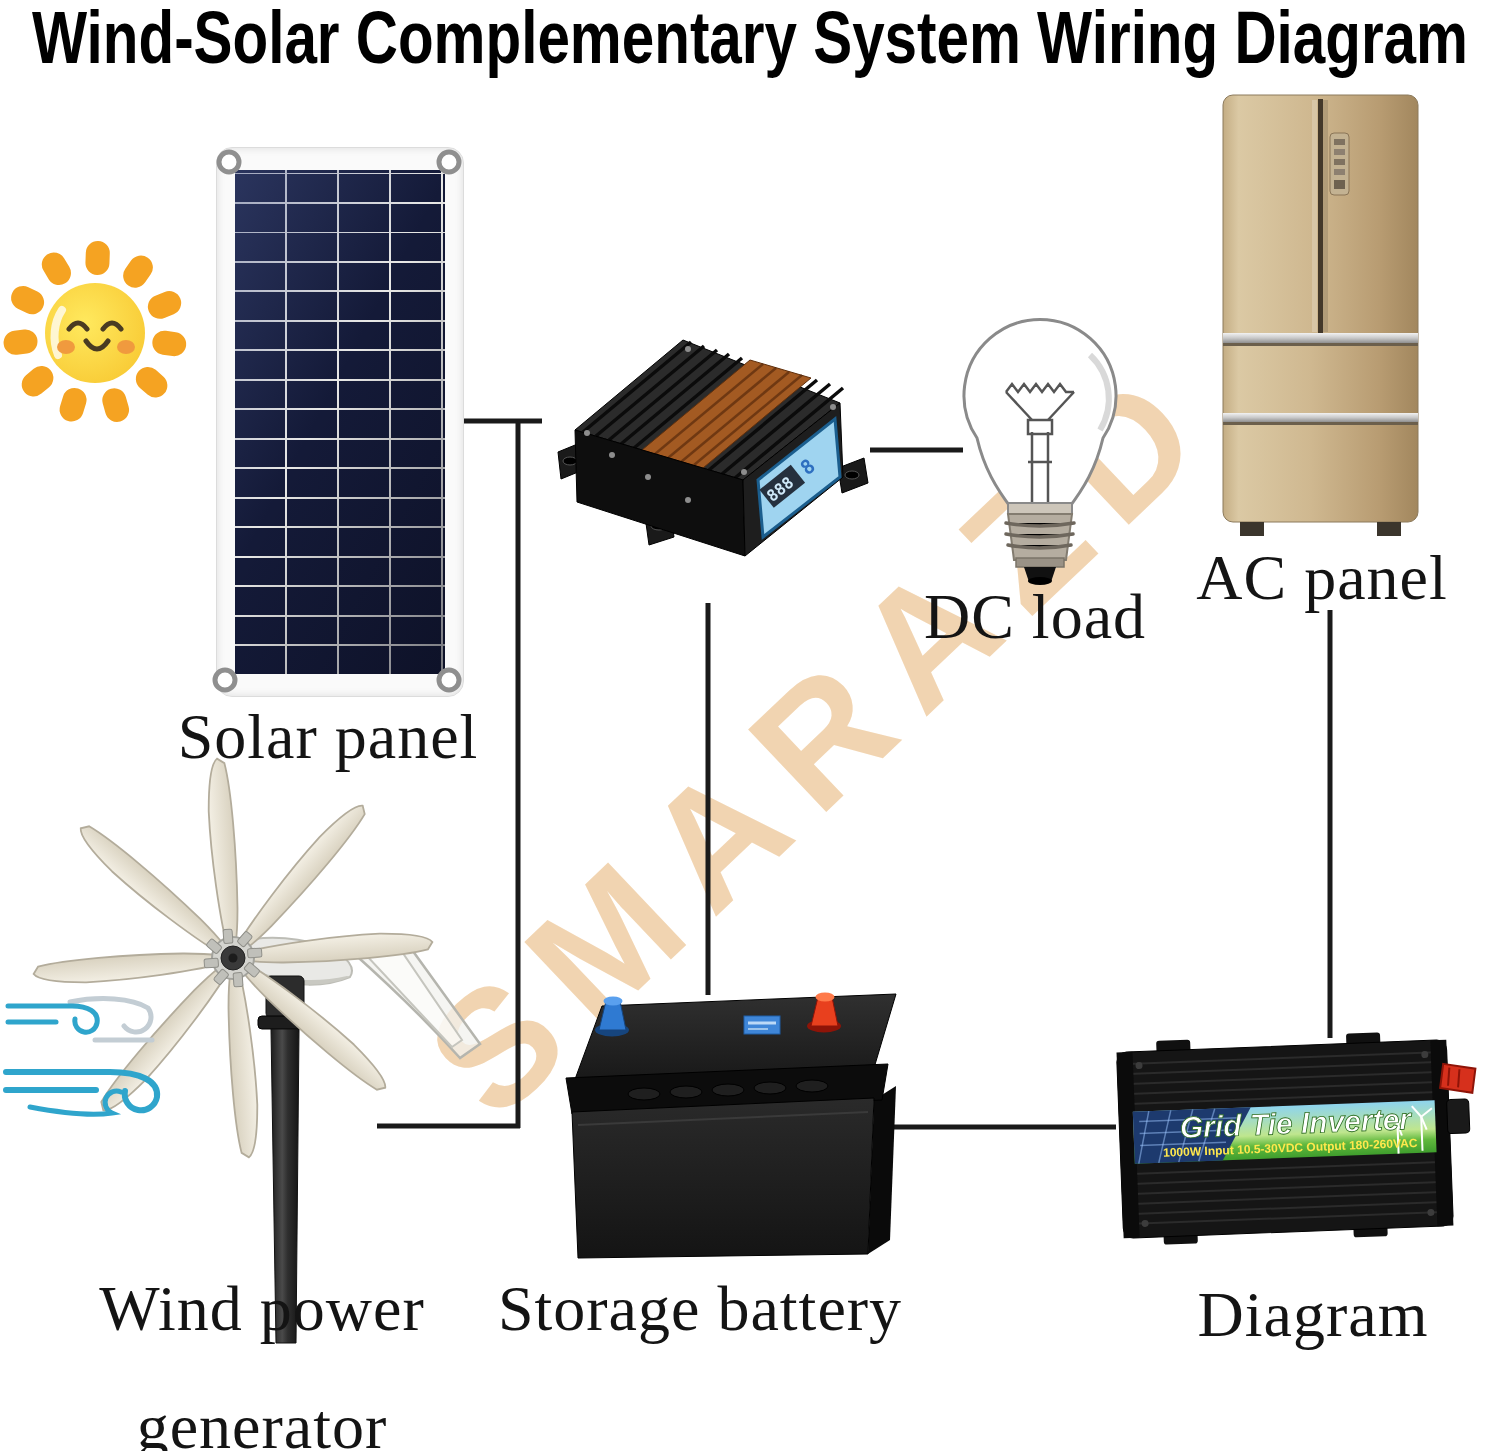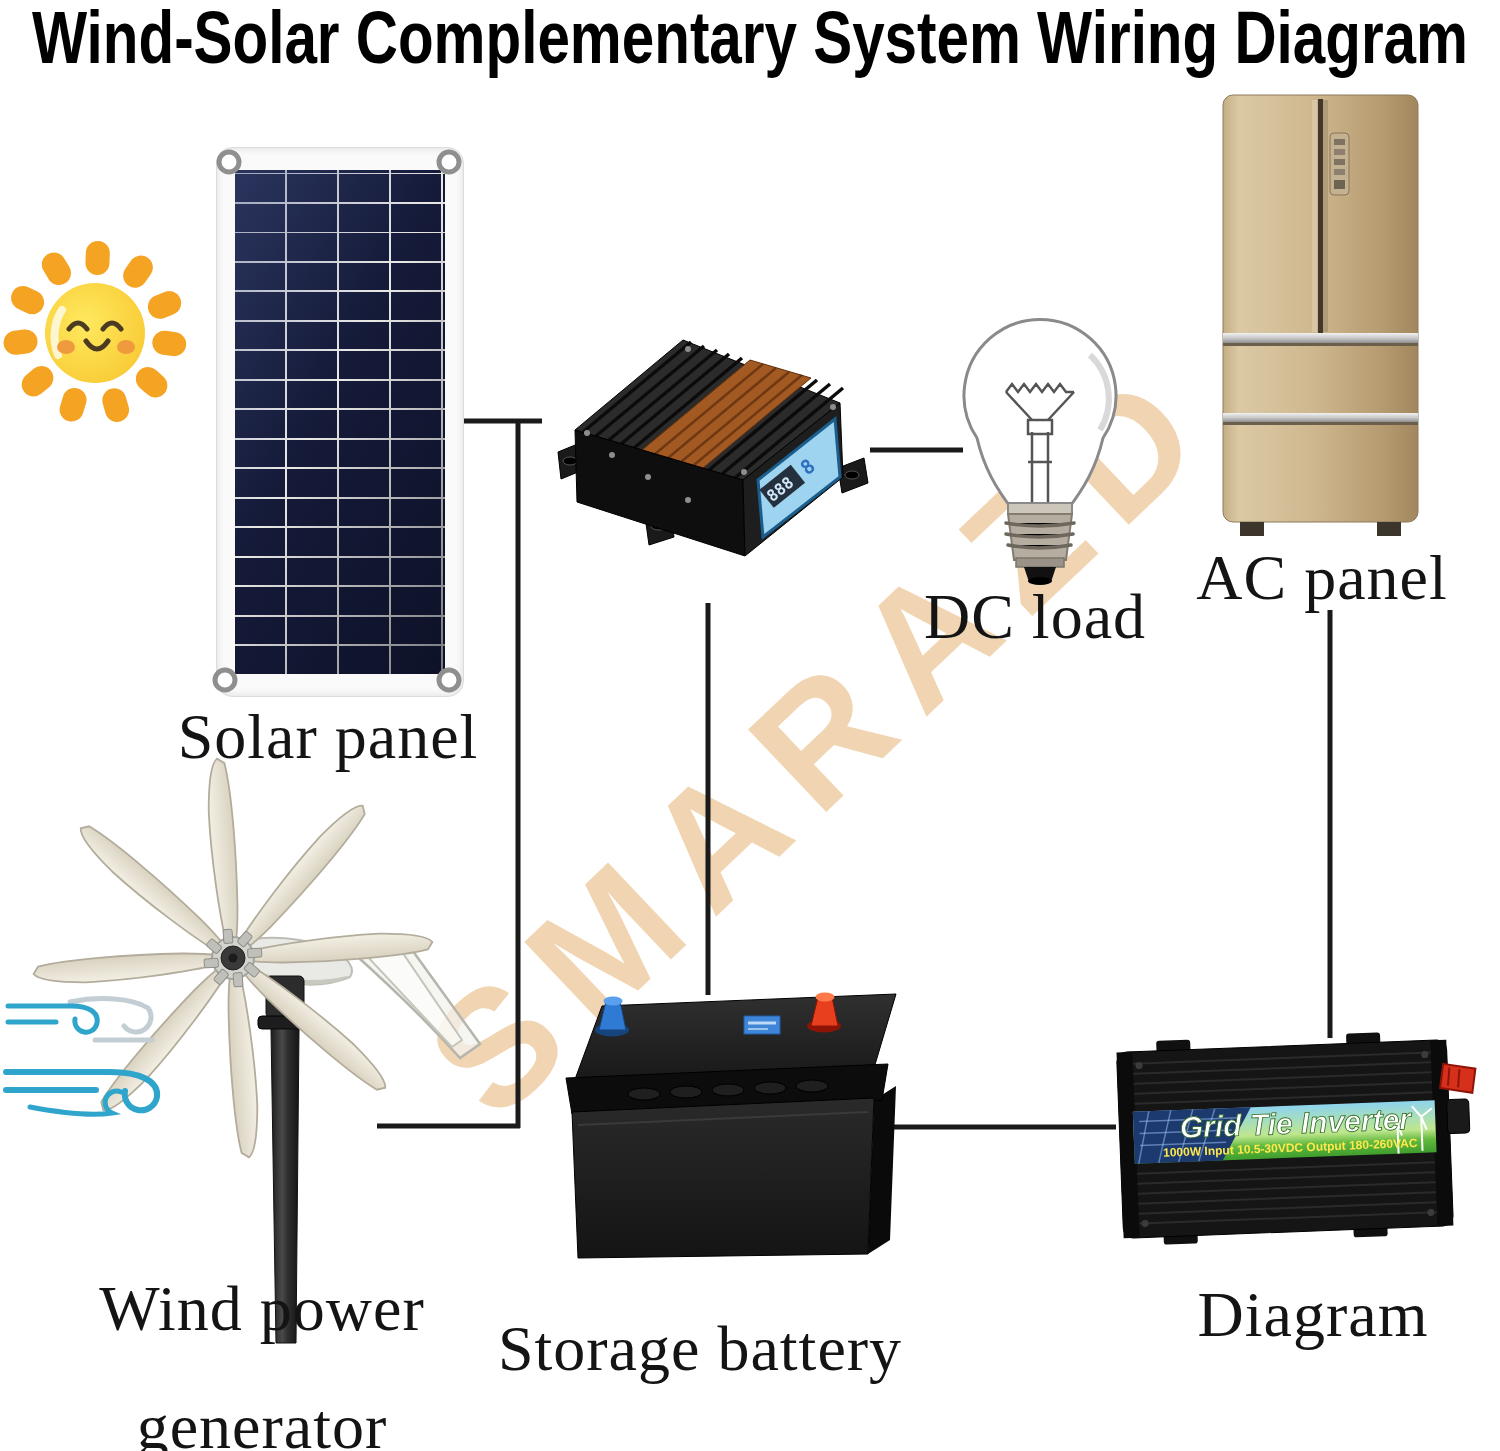--- a/index.html
+++ b/index.html
@@ -336,15 +336,15 @@
           <circle cx="1428" cy="1218" r="3.5"></circle>
       </g>
     </g>
   </svg>
 
   <div class="label" style="left:328px;top:700px;">Solar panel</div>
   <div class="label" style="left:1035px;top:580px;">DC load</div>
   <div class="label" style="left:1322px;top:541px;">AC panel</div>
   <div class="label" style="left:262px;top:1272px;">Wind power</div>
   <div class="label" style="left:262px;top:1390px;">generator</div>
-  <div class="label" style="left:700px;top:1272px;margin-top:40px;">Storage battery</div>
+  <div class="label" style="left:700px;top:1272px;">Storage battery</div>
   <div class="label" style="left:1313px;top:1278px;">Diagram</div>
 </div>
 
 </body></html>

